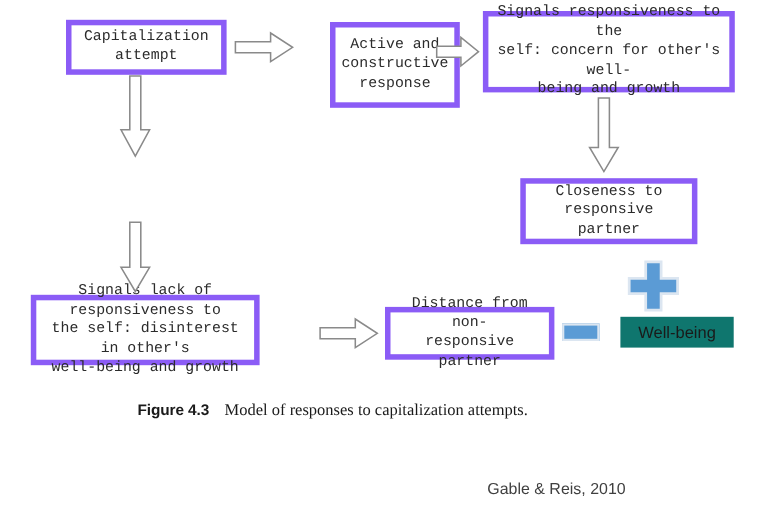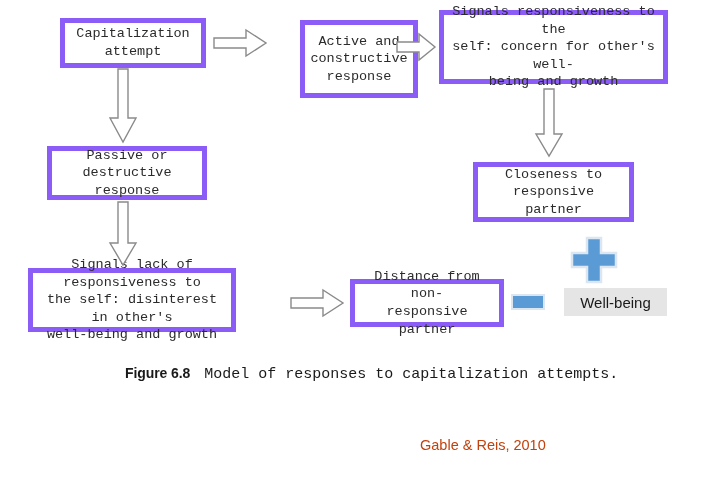--- a/index.html
+++ b/index.html
@@ -60,21 +60,21 @@
     position: absolute;
     box-sizing: border-box;
     background: #5b9bd5;
     border: 2px solid #dce6f1;
   }
 
   
   .highlight {
     position: absolute;
     box-sizing: border-box;
-    background: #e5e5e5;
+    background: #0f766e;
     display: flex;
     align-items: center;
     justify-content: center;
     font-family: "Liberation Sans", sans-serif;
     font-size: 15px;
     color: #1a1a1a;
   }
 
   
   .caption {
@@ -83,30 +83,31 @@
     color: #1a1a1a;
     white-space: nowrap;
   }
   .caption .cap-label {
     font-family: "Liberation Sans", sans-serif;
     font-weight: bold;
     font-size: 14px;
     letter-spacing: -0.1px;
   }
   .caption .cap-text {
-    font-family: Liberation Mono, monospace;
+    font-family: Liberation Serif, serif;
     font-size: 15px;
   }
 
   .citation {
     position: absolute;
     font-family: "Liberation Sans", sans-serif;
     font-size: 14.5px;
-    color: #c2410c;
+    color: #404040;
     white-space: nowrap;
+    margin-left: 23px;
   }
 </style>
 </head>
 <body>
 
 <div id="canvas">
 
   <div class="box" style="left:60px; top:18px; width:146px; height:50px;">Capitalization
 attempt</div>
 
@@ -114,22 +115,20 @@
 constructive
 response</div>
 
   <div class="box" style="left:439px; top:10px; width:229px; height:74px;">Signals responsiveness to the
 self: concern for other's well-
 being and growth</div>
 
   <div class="box" style="left:473px; top:162px; width:161px; height:60px;">Closeness to responsive
 partner</div>
 
-  <div class="box" style="left:47px; top:146px; width:160px; height:54px;">Passive or
-destructive response</div>
 
   <div class="box" style="left:28px; top:268px; width:208px; height:64px;">Signals lack of responsiveness to
 the self: disinterest in other's
 well-being and  growth</div>
 
   <div class="box" style="left:350px; top:279px; width:154px; height:48px;">Distance from non-
 responsive partner</div>
 
   <div class="arrow" style="left:213px; top:28px; width:54px; height:30px;">
     <svg viewBox="0 0 54 30" width="54" height="30">
@@ -171,18 +170,18 @@
     <svg viewBox="0 0 48 48" width="48" height="48">
       <path d="M17,2 L31,2 L31,17 L46,17 L46,31 L31,31 L31,46 L17,46 L17,31 L2,31 L2,17 L17,17 Z" fill="#5b9bd5" stroke="#dce6f1" stroke-width="2.5" stroke-linejoin="miter"></path>
     </svg>
   </div>
 
   <div class="minus-sign" style="left:511px; top:294px; width:34px; height:16px;"></div>
 
   <div class="highlight" style="left:564px; top:288px; width:103px; height:28px;">Well-being</div>
 
   <div class="caption" style="left:125px; top:364px;">
-    <span class="cap-label">Figure 6.8</span><span style="display:inline-block;width:14px;"></span><span class="cap-text">Model of responses to capitalization attempts.</span>
+    <span class="cap-label">Figure 4.3</span><span style="display:inline-block;width:14px;"></span><span class="cap-text">Model of responses to capitalization attempts.</span>
   </div>
 
   <div class="citation" style="left:420px; top:437px;">Gable &amp; Reis, 2010</div>
 
 </div>
 
 </body></html>

